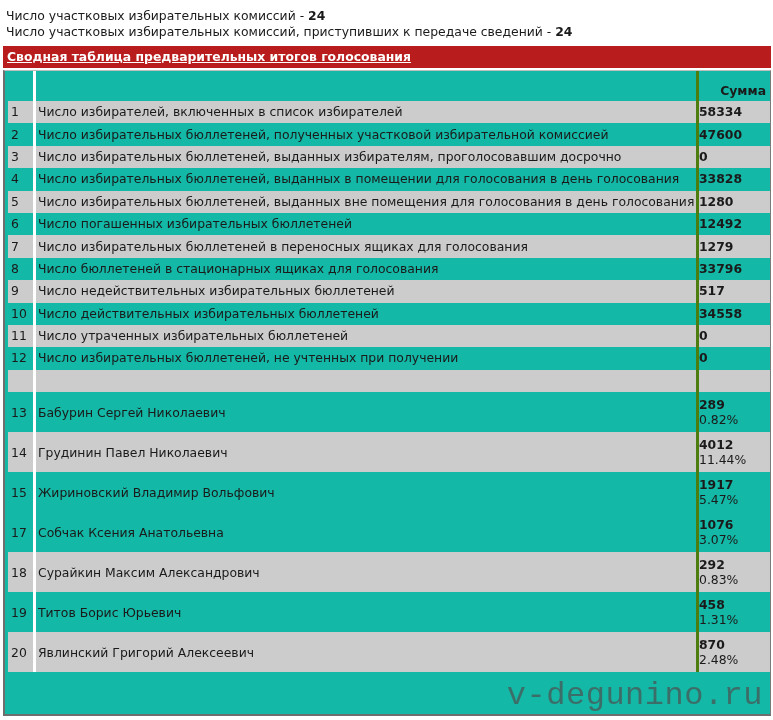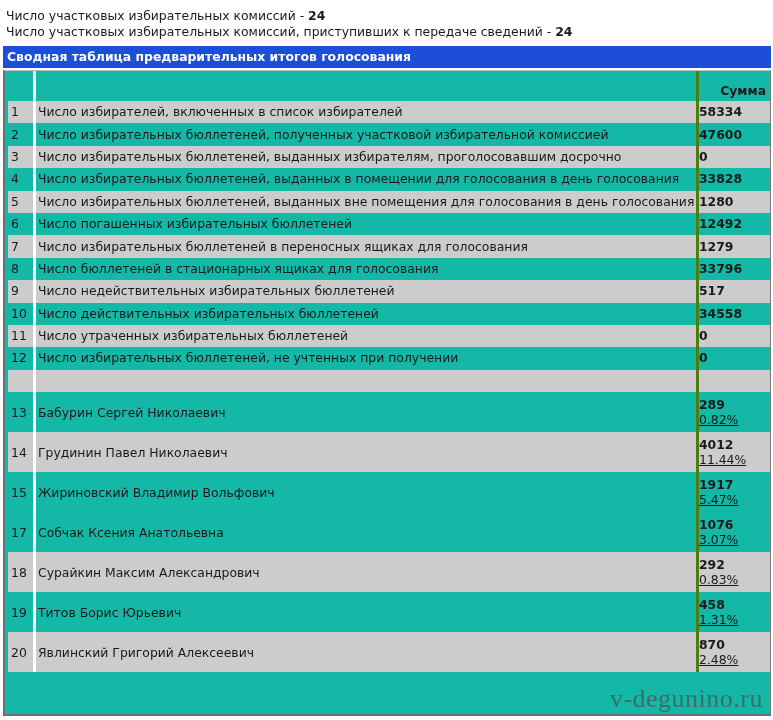--- a/index.html
+++ b/index.html
@@ -7,44 +7,44 @@
     width: 773px; height: 720px; overflow: hidden; position: relative;
     font-family: "DejaVu Sans", sans-serif; font-size: 12.4px; color: #1a1a1a;
   }
   .summary { position: absolute; left: 6px; top: 8px; line-height: 16px; }
   .summary b { font-weight: bold; }
   .panel {
     position: absolute; left: 3px; top: 46px; width: 768px; height: 670px;
     box-sizing: border-box;
   }
   .panel-title {
-    height: 22px; background: #1d4ed8; color: #ffffff; font-weight: bold;
-    font-size: 12.4px; line-height: 22px; padding-left: 4px;
+    height: 22px; background: #b91c1c; color: #ffffff; font-weight: bold;
+    font-size: 12.4px; line-height: 22px; padding-left: 4px; text-decoration: underline;
   }
   .panel-body {
     position: absolute; left: 0; top: 24px; right: 0; bottom: 0;
     border: 1px solid #7a7a7a; border-top: 1px solid #bdbdbd;
     border-left: 2px solid #6e6e6e; border-bottom: 2px solid #6e6e6e;
     box-sizing: border-box; background: #14b8a6;
   }
   table { border-collapse: separate; border-spacing: 0; position: absolute; left: 3px; top: 0; width: 762px; }
   td { padding: 0; font-size: 12.4px; }
   .hdr td { height: 27px; vertical-align: bottom; padding-bottom: 3px; }
   .hdr .sum { font-weight: bold; text-align: right; padding-right: 4px; }
   tr.r td { height: 22.4px; line-height: 22px; }
   tr.c td { height: 40px; }
   tr.shade td { background: #cccccc; }
   td.num { width: 22px; padding-left: 3px; border-right: 3px solid #ffffff; }
   td.lbl { padding-left: 2px; border-right: 3px solid #4d7c0f; }
   td.val { width: 56px; text-align: left; padding-right: 15px; font-weight: bold; }
-  td.val .pct { display: block; font-weight: normal; line-height: 15px; text-decoration: underline; }
+  td.val .pct { display: block; font-weight: normal; line-height: 15px; }
   td.val .cnt { display: block; line-height: 15px; }
   .watermark {
-    position: absolute; right: 8px; bottom: 2px; font-size: 26px; color: #3f6b66;
-    font-family: Liberation Serif, serif; letter-spacing: 0.5px; opacity: 0.95;
+    position: absolute; right: 8px; bottom: 2px; font-size: 32px; color: #3f6b66;
+    font-family: Liberation Mono, monospace; letter-spacing: 0.5px; opacity: 0.95;
   }
 </style>
 </head>
 <body>
 
 <div class="summary">
   <div>
     <span>Число участковых избирательных комиссий - </span><b>24</b>
   </div>
   <div>

